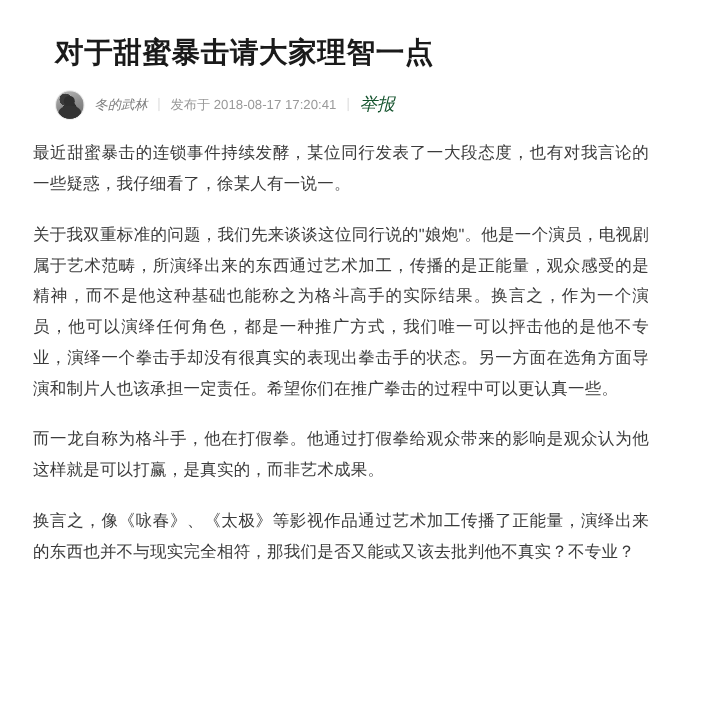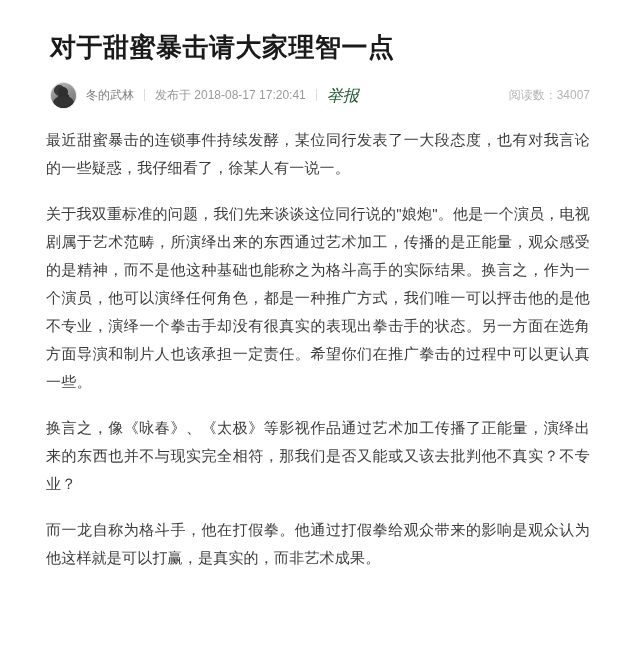--- a/index.html
+++ b/index.html
@@ -79,20 +79,21 @@
     border-radius: 48% 48% 0 0;
     background: #333333;
   }
 
   .byline-name {
     margin-left: 9px;
     font-size: 12px;
     color: #7d7d7d;
     line-height: 25px;
     white-space: nowrap;
+    font-style: italic;
   }
 
   .byline-sep {
     margin: 0 10px;
     width: 1px;
     height: 12px;
     background: #dcdcdc;
     flex: 0 0 auto;
   }
 
@@ -115,21 +116,21 @@
   .byline-spacer { flex: 1 1 auto; }
 
   .byline-views {
     font-size: 12px;
     color: #b4b4b4;
     line-height: 25px;
     white-space: nowrap;
   }
 
   .article-body {
-    padding: 16px 50px 0 46px;
+    padding: 16px 50px 0 30px;
   }
 
   .article-body p {
     margin: 0 0 18px 0;
     font-size: 15px;
     line-height: 28px;
     color: #3b3b3b;
     text-align: justify;
     text-justify: inter-ideograph;
     letter-spacing: 0.2px;
@@ -159,24 +160,23 @@
     <span class="byline-sep"></span>
 
     <span class="byline-date">发布于 2018-08-17 17:20:41</span>
 
     <span class="byline-sep"></span>
 
     <span class="byline-report">举报</span>
 
     <span class="byline-spacer"></span>
 
-    <span class="byline-views">阅读数：34007</span>
   </div>
 
   <div class="article-body">
     <p>最近甜蜜暴击的连锁事件持续发酵，某位同行发表了一大段态度，也有对我言论的一些疑惑，我仔细看了，徐某人有一说一。</p>
     <p>关于我双重标准的问题，我们先来谈谈这位同行说的"娘炮"。他是一个演员，电视剧属于艺术范畴，所演绎出来的东西通过艺术加工，传播的是正能量，观众感受的是精神，而不是他这种基础也能称之为格斗高手的实际结果。换言之，作为一个演员，他可以演绎任何角色，都是一种推广方式，我们唯一可以抨击他的是他不专业，演绎一个拳击手却没有很真实的表现出拳击手的状态。另一方面在选角方面导演和制片人也该承担一定责任。希望你们在推广拳击的过程中可以更认真一些。</p>
+    <p>而一龙自称为格斗手，他在打假拳。他通过打假拳给观众带来的影响是观众认为他这样就是可以打赢，是真实的，而非艺术成果。</p>
     <p>换言之，像《咏春》、《太极》等影视作品通过艺术加工传播了正能量，演绎出来的东西也并不与现实完全相符，那我们是否又能或又该去批判他不真实？不专业？</p>
-    <p>而一龙自称为格斗手，他在打假拳。他通过打假拳给观众带来的影响是观众认为他这样就是可以打赢，是真实的，而非艺术成果。</p>
 
   </div>
 
 </div>
 
 </body></html>

